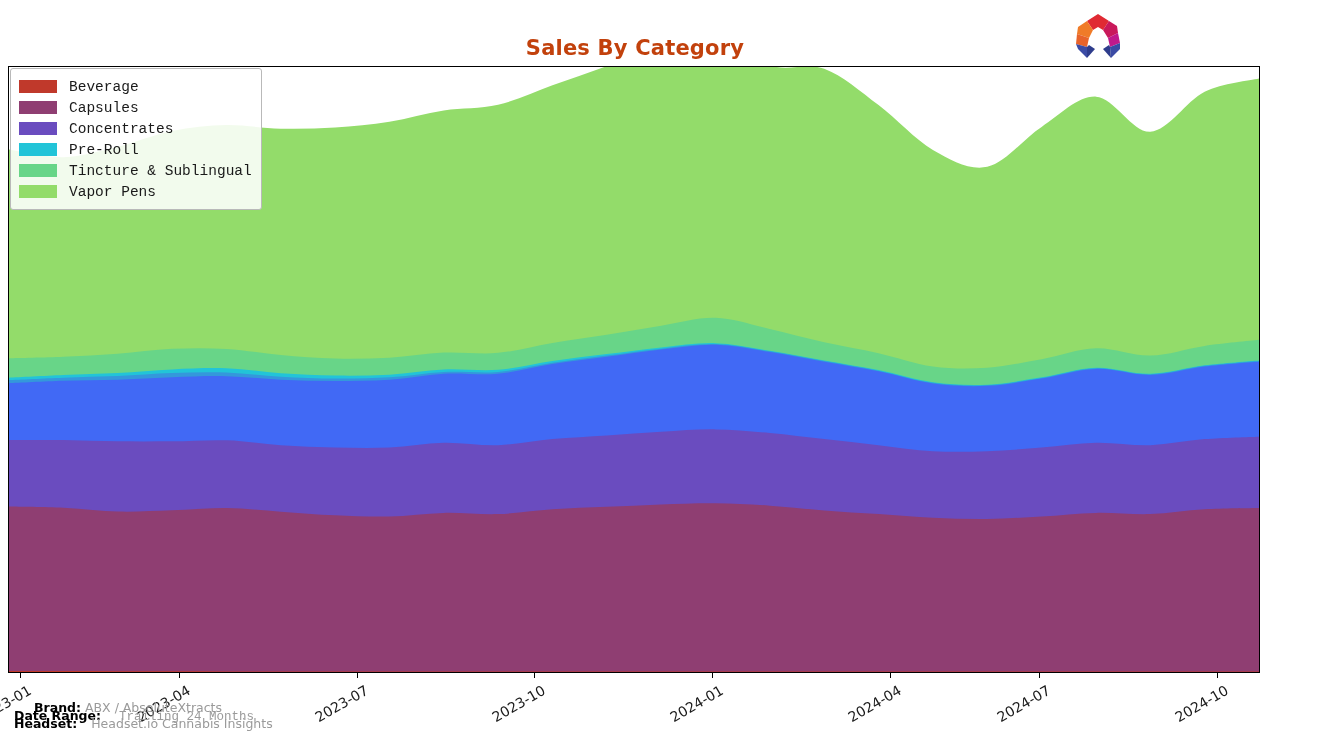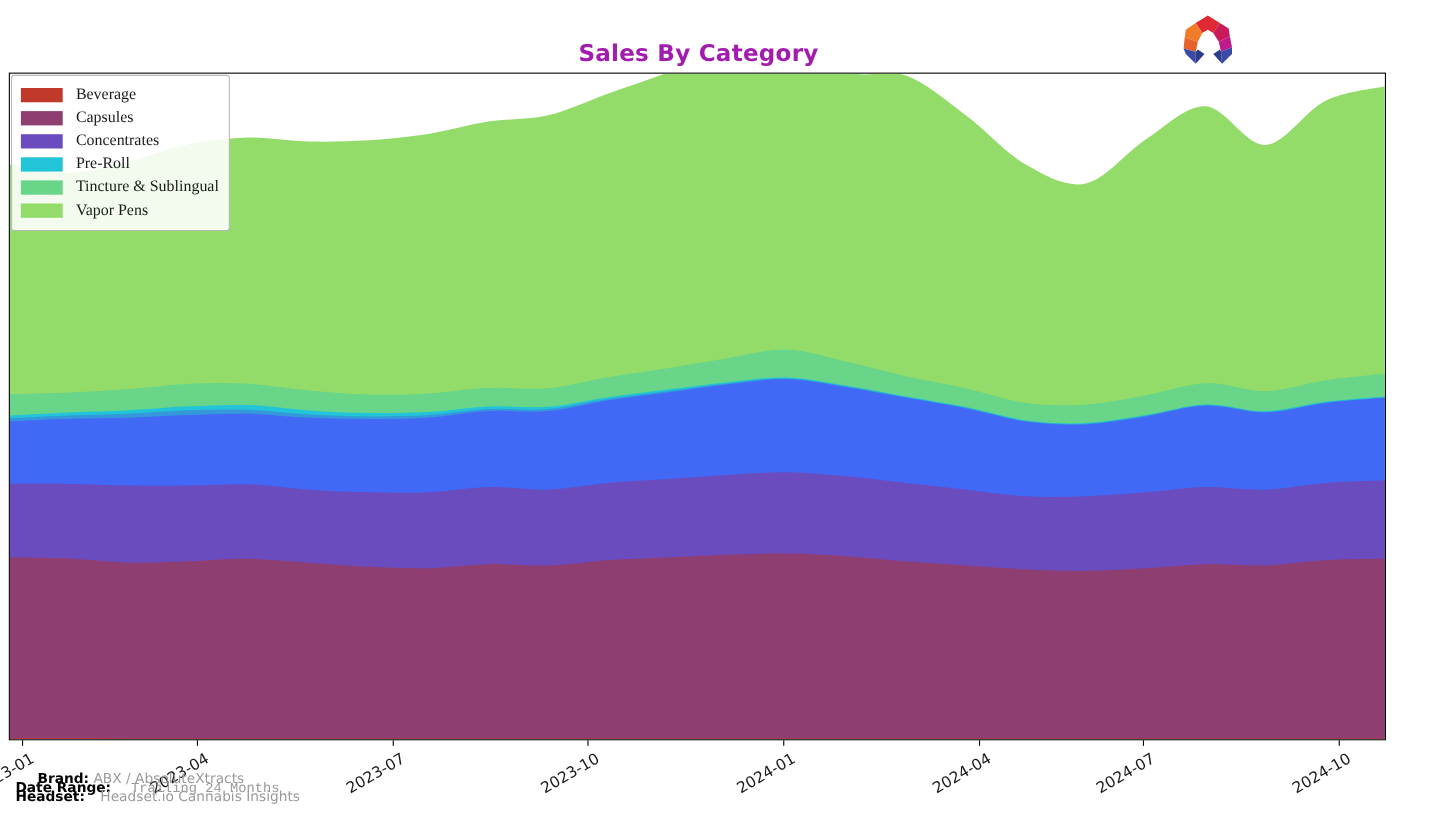--- a/index.html
+++ b/index.html
@@ -22,21 +22,21 @@
 
   
   #chart-title {
     position: absolute;
     left: 0;
     top: 36px;
     width: 1270px;
     text-align: center;
     font-size: 21px;
     font-weight: bold;
-    color: #a21caf;
+    color: #c2410c;
     letter-spacing: 0.2px;
   }
 
   #brand-logo {
     position: absolute;
     right: 12px;
     top: 8px;
     width: 242px;
     height: 56px;
     display: flex;
@@ -89,21 +89,21 @@
   .legend-swatch {
     width: 38px;
     height: 13px;
     margin-right: 12px;
     flex: 0 0 auto;
   }
   .legend-label {
     font-size: 14.5px;
     color: #1a1a1a;
     white-space: nowrap;
-    font-family: Liberation Serif, serif;
+    font-family: Liberation Mono, monospace;
   }
 
   
   #x-axis {
     position: absolute;
     left: 8px;
     top: 673px;
     width: 1252px;
     height: 70px;
   }

